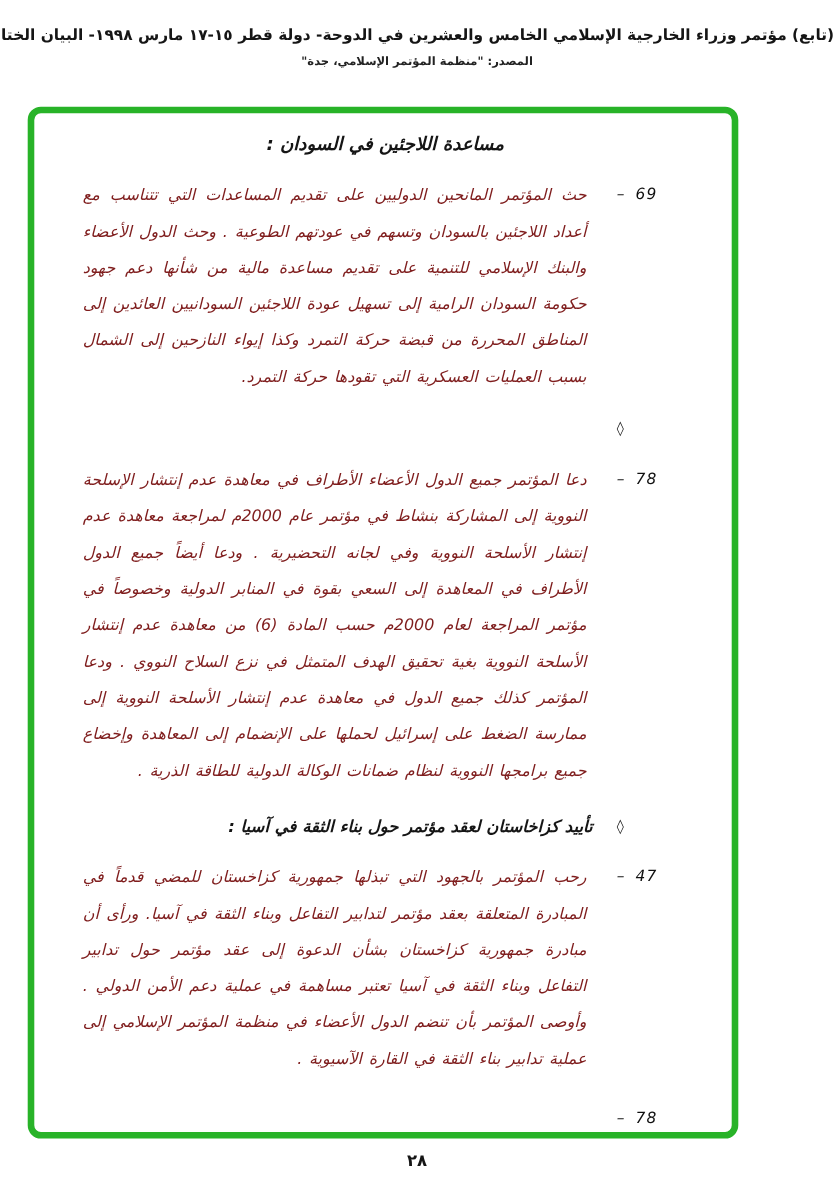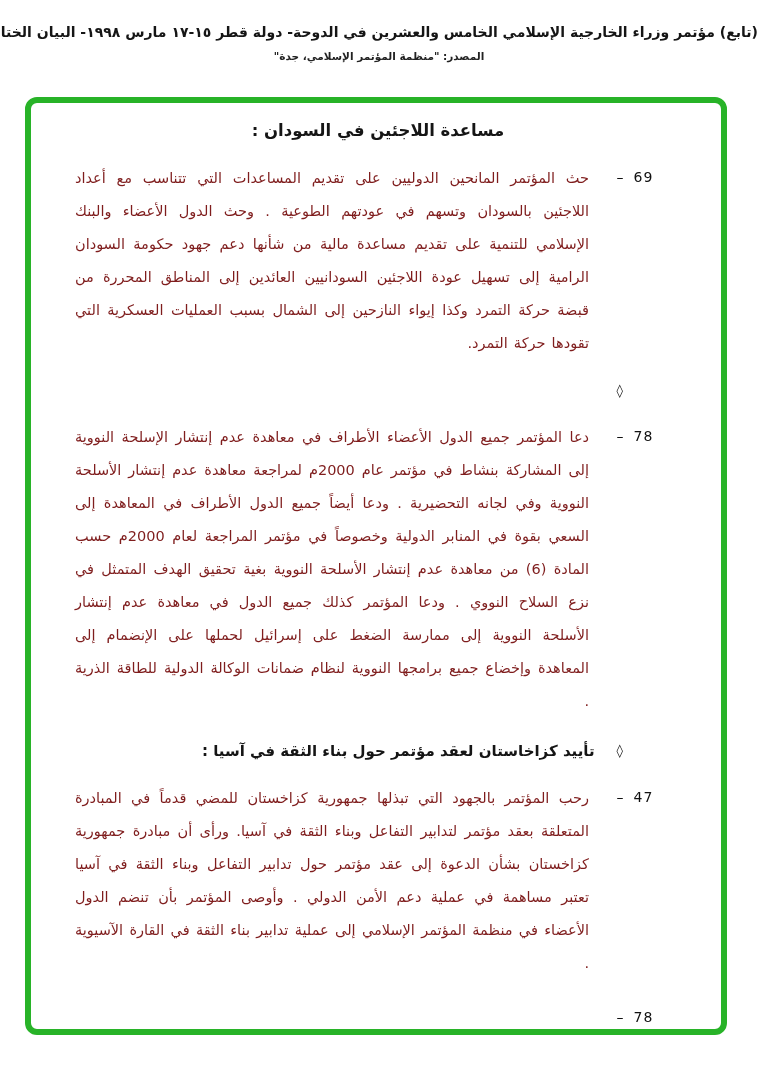--- a/index.html
+++ b/index.html
@@ -19,26 +19,27 @@
     letter-spacing: 0px;
   }
   .doc-source {
     margin-top: 10px; font-size: 10.5px; font-weight: bold; color: #222;
   }
 
   
   .frame {
     position: absolute;
     left: 25px; top: 97px;
-    width: 702px; height: 938px;
+    width: 646px; height: 938px;
     border: 6px solid #28b328;
     border-radius: 12px;
     background: #ffffff;
     padding: 10px 40px 0 44px;
     overflow: hidden;
+    font-style: italic;
   }
 
   
   .sec-title-center {
     text-align: center;
     font-size: 16.5px; font-weight: bold;
     margin-top: 8px;
     letter-spacing: 0.5px;
   }
   .sec-head {
@@ -128,14 +129,15 @@
 
     <div class="item">
       <div class="num-cell">
         <span class="dash">–</span>
         <span class="num">78</span>
       </div>
     </div>
 
   </div>
 
+  <div class="page-number">٢٨</div>
 
 </div>
 
 </body></html>

